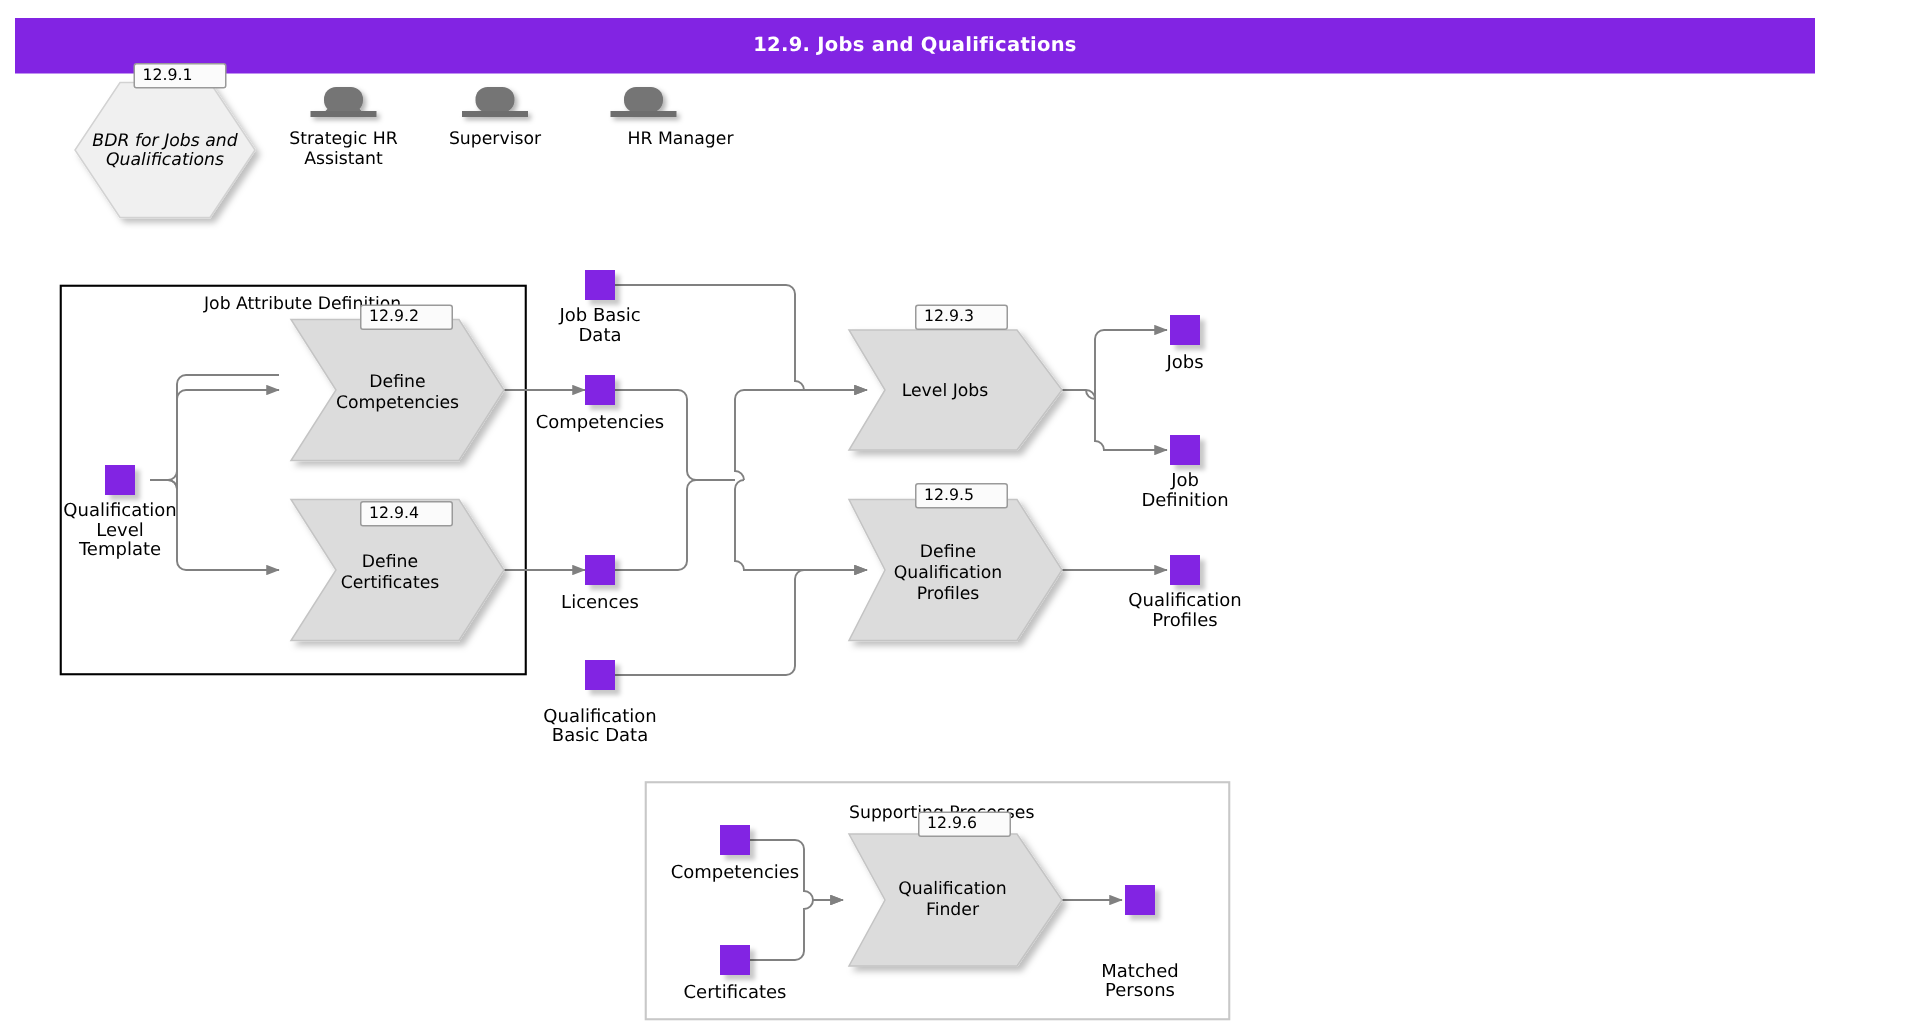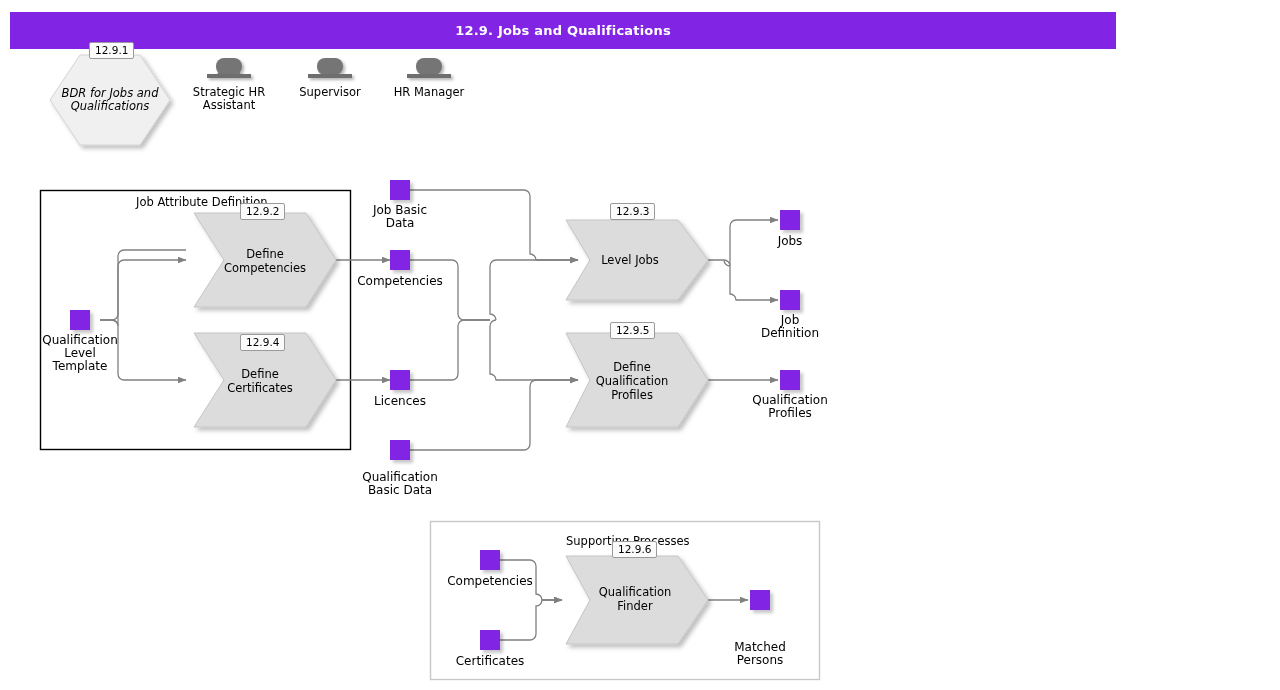--- a/index.html
+++ b/index.html
@@ -14,21 +14,21 @@
     overflow: hidden;
     font-family: "DejaVu Sans", sans-serif;
     color: #000000;
   }
 
   
   .title-bar {
     position: absolute;
     left: 10px;
     top: 12px;
-    width: 1106px;
+    width: 1200px;
     height: 37px;
     background: #8224e3;
     display: flex;
     align-items: center;
     justify-content: center;
   }
   .title-bar .title-text {
     color: #ffffff;
     font-size: 13px;
     font-weight: bold;
@@ -58,21 +58,21 @@
   }
 
   
   .id-badge {
     position: absolute;
     background: #fbfbfb;
     border: 1px solid #9a9a9a;
     border-radius: 2px;
     font-size: 10.5px;
     line-height: 12px;
-    padding: 1px 5px 2px 5px;
+    padding: 1px 22px 2px 5px;
     font-family: "DejaVu Sans", sans-serif;
     color: #000000;
     white-space: nowrap;
     z-index: 6;
   }
   .hex-label {
     position: absolute;
     width: 120px;
     text-align: center;
     font-size: 11.5px;
@@ -212,21 +212,21 @@
   </g>
 </svg>
 
 <div class="id-badge" style="left:89px; top:42px;">12.9.1</div>
 <div class="hex-label" style="left:50px; top:87px;">BDR for Jobs and
 Qualifications</div>
 
 <div class="role-label" style="left:169px; top:86px;">Strategic HR
 Assistant</div>
 <div class="role-label" style="left:270px; top:86px;">Supervisor</div>
-<div class="role-label" style="left:369px; top:86px;">HR Manager</div>
+<div class="role-label" style="left:369px; top:86px;text-align:right;">HR Manager</div>
 
 <div class="group-title" style="left:136px; top:196px;">Job Attribute Definition</div>
 <div class="group-title" style="left:566px; top:535px;">Supporting Processes</div>
 
 <div class="id-badge" style="left:240px; top:203px;">12.9.2</div>
 <div class="chev-text" style="left:215px; top:247px; width:100px;">Define
 Competencies</div>
 
 <div class="id-badge" style="left:240px; top:322px;margin-top:12px;">12.9.4</div>
 <div class="chev-text" style="left:210px; top:367px; width:100px;">Define

